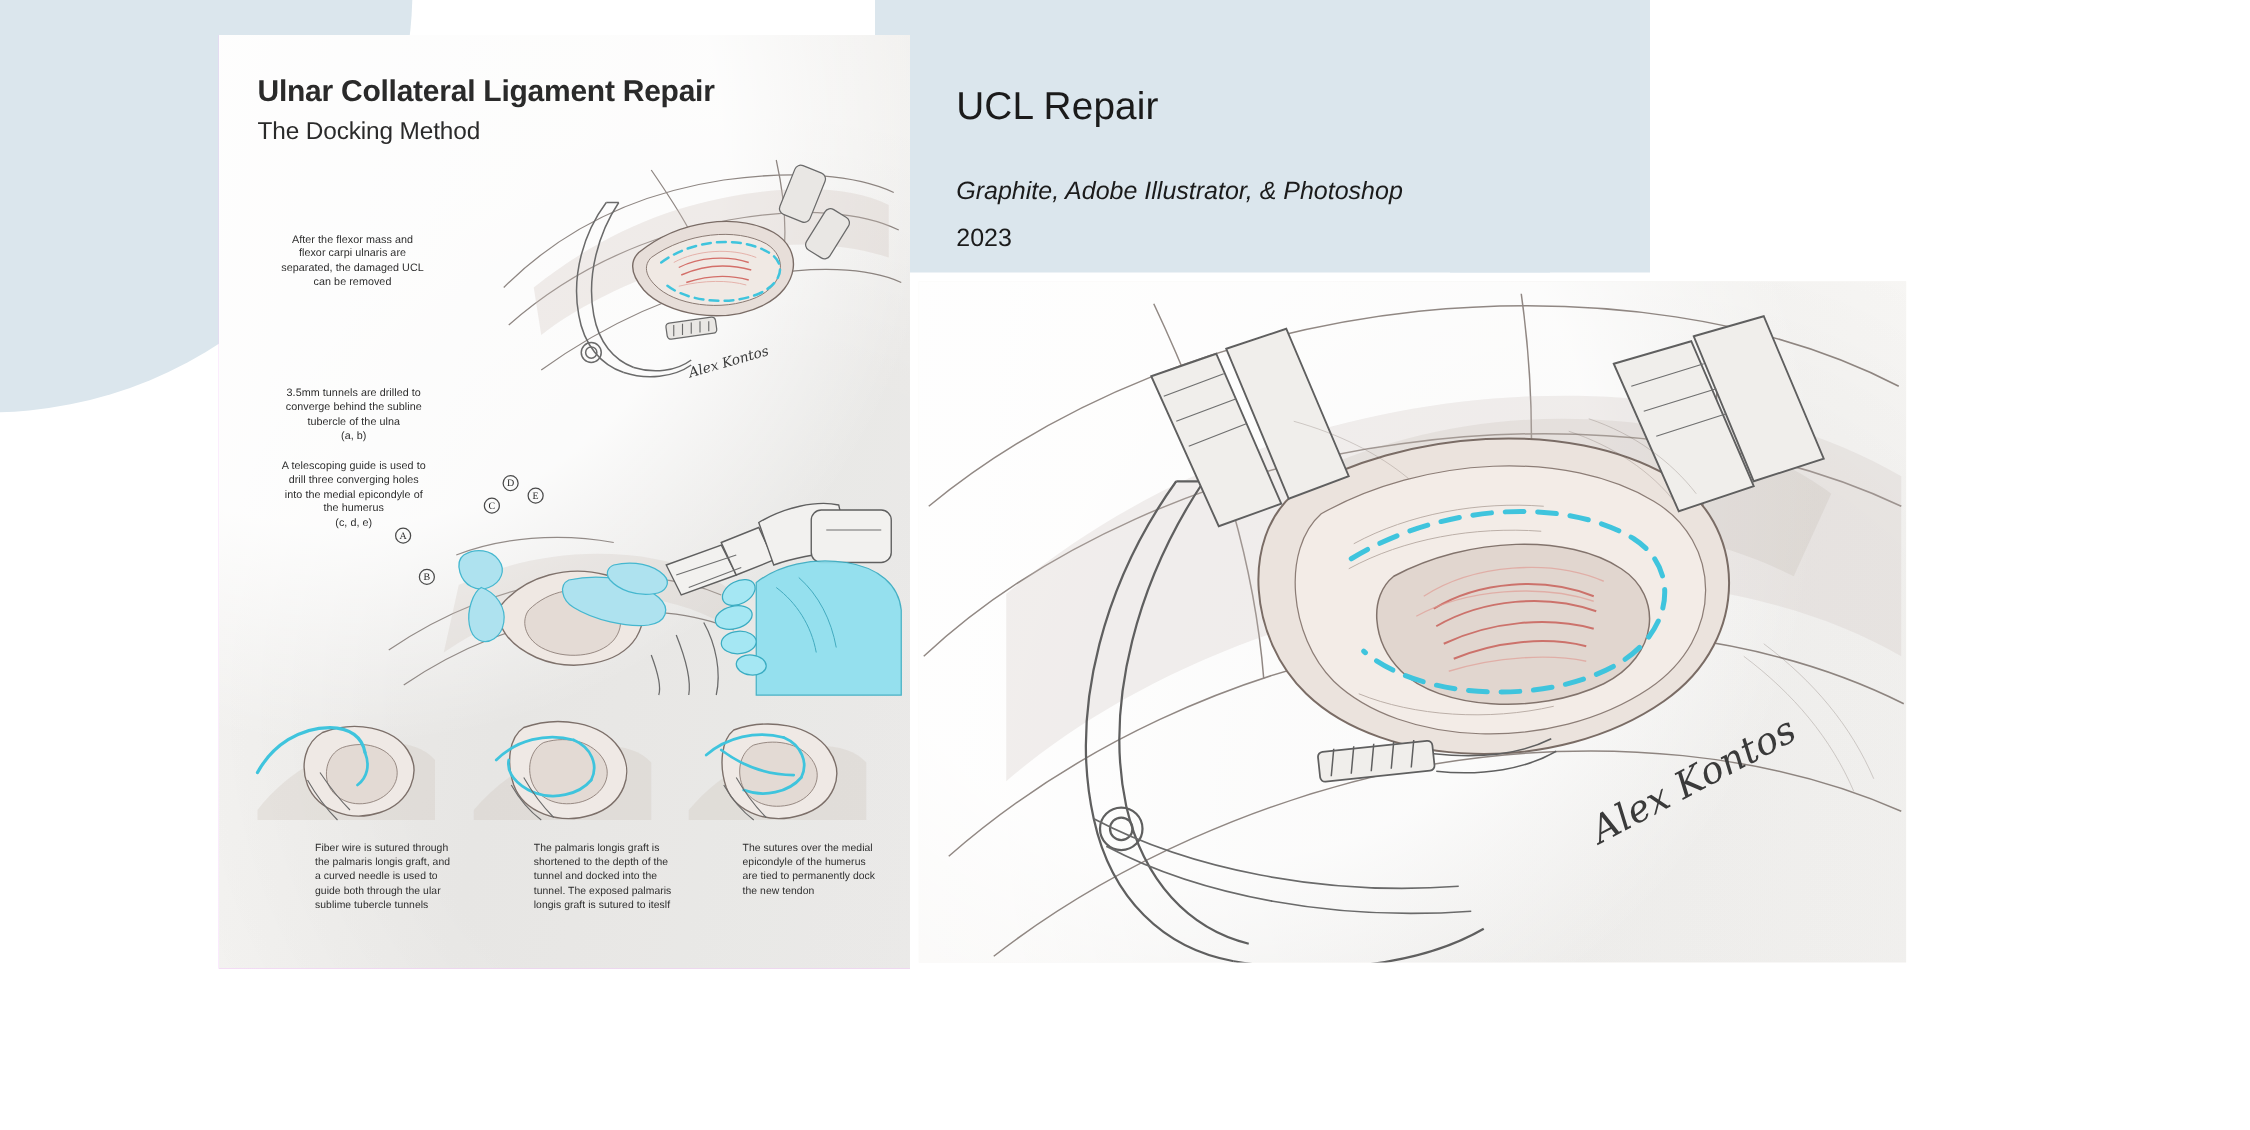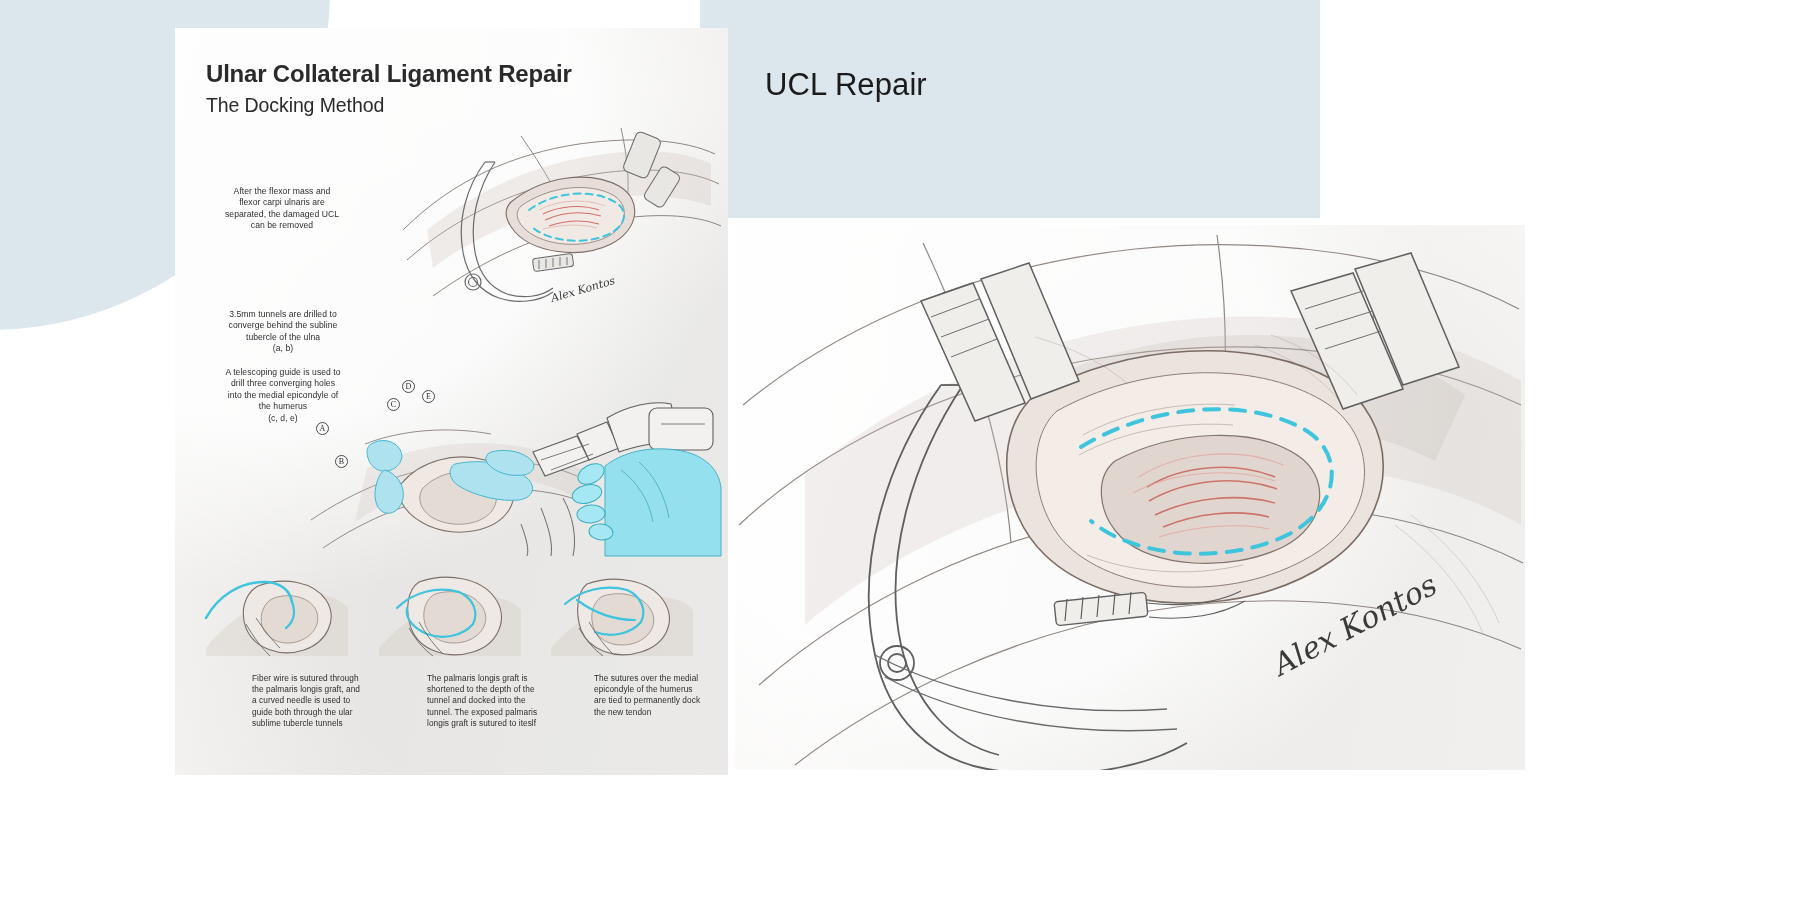--- a/index.html
+++ b/index.html
@@ -477,15 +477,19 @@
         </g>
       </svg>
     </div>
     <div class="sig" style="left:530px; top:382px; font-size:30px; transform:rotate(-28deg);">Alex Kontos</div>
   </div>
 
   <div class="header-text">
     <div class="header-title">
       <div>UCL Repair</div>
     </div>
+    <div class="header-meta">
+      <div class="header-media">Graphite, Adobe Illustrator, &amp; Photoshop</div>
+      <div class="header-year">2023</div>
+    </div>
   </div>
 
 </div>
 
 </body></html>

